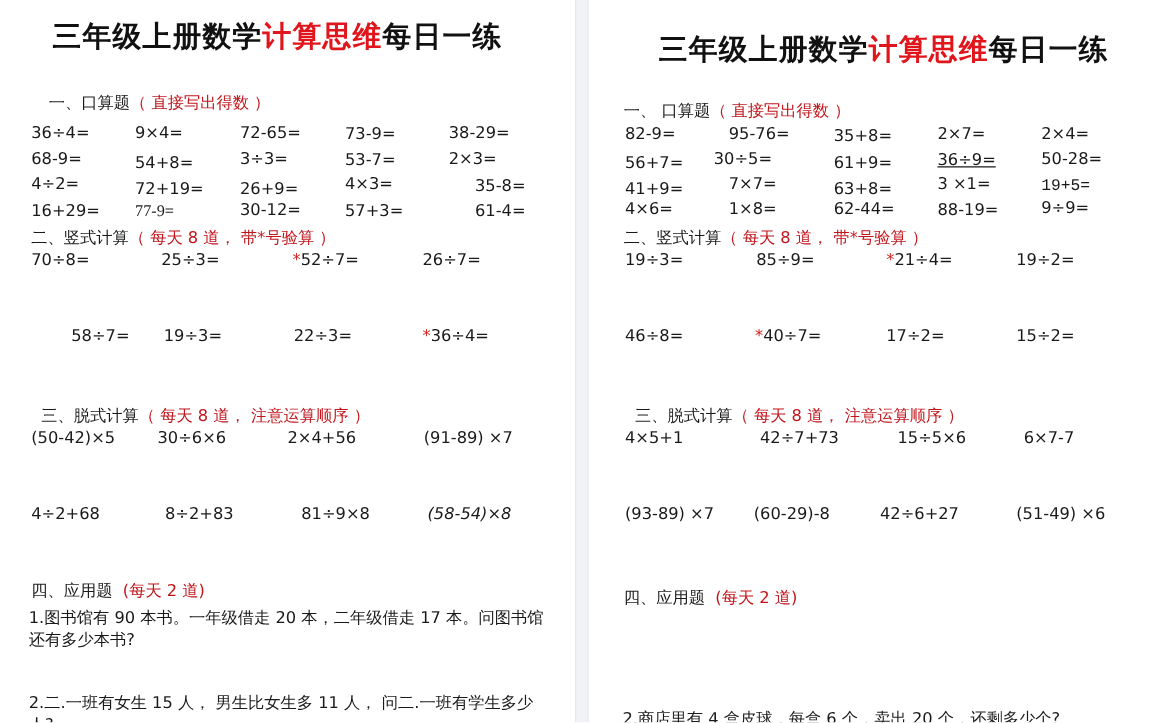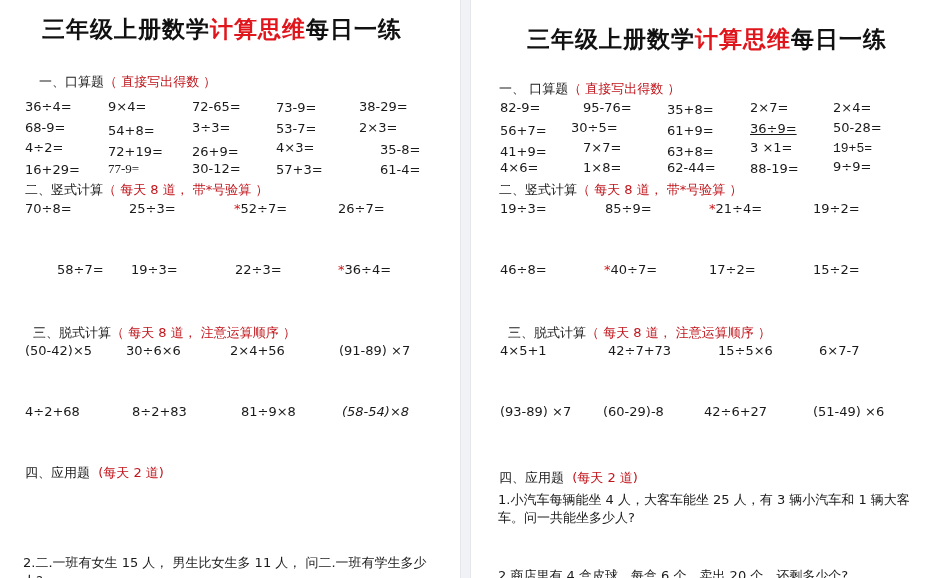--- a/index.html
+++ b/index.html
@@ -82,20 +82,21 @@
 
   <div class="abs q" style="left:25px; top:404px;">4÷2+68</div>
   <div class="abs q" style="left:132px; top:404px;">8÷2+83</div>
   <div class="abs q" style="left:241px; top:404px;">81÷9×8</div>
   <div class="abs q" style="left:342px; top:404px;font-style:italic;">(58-54)×8</div>
 
   <div class="abs sec" style="left:25px; top:464px;">
     <span>四、应用题</span>&nbsp;&nbsp;<span class="note">(每天 2 道)</span>
   </div>
 
+  <div class="abs para" style="left:23px; top:486px; width:412px;">1.图书馆有 90 本书。一年级借走 20 本，二年级借走 17 本。问图书馆还有多少本书?</div>
   <div class="abs para" style="left:23px; top:554px; width:412px;">2.二.一班有女生 15 人， 男生比女生多 11 人， 问二.一班有学生多少人?</div>
 </div>
 
 <div class="gutter"></div>
 
 <div class="page" id="page-right">
   <div class="abs title" style="left:56px; top:24px;">
     <span>三年级上册数学</span><span class="red">计算思维</span><span>每日一练</span>
   </div>
 
@@ -153,15 +154,14 @@
 
   <div class="abs q" style="left:29px; top:404px;">(93-89) ×7</div>
   <div class="abs q" style="left:132px; top:404px;">(60-29)-8</div>
   <div class="abs q" style="left:233px; top:404px;">42÷6+27</div>
   <div class="abs q" style="left:342px; top:404px;">(51-49) ×6</div>
 
   <div class="abs sec" style="left:28px; top:469px;">
     <span>四、应用题</span>&nbsp;&nbsp;<span class="note">(每天 2 道)</span>
   </div>
 
-  <div class="abs para" style="left:27px; top:491px; width:412px;">1.小汽车每辆能坐 4 人，大客车能坐 25 人，有 3 辆小汽车和 1 辆大客车。问一共能坐多少人?</div>
   <div class="abs para" style="left:27px; top:567px; width:412px;">2.商店里有 4 盒皮球，每盒 6 个，卖出 20 个，还剩多少个?</div>
 </div>
 
 </body></html>

